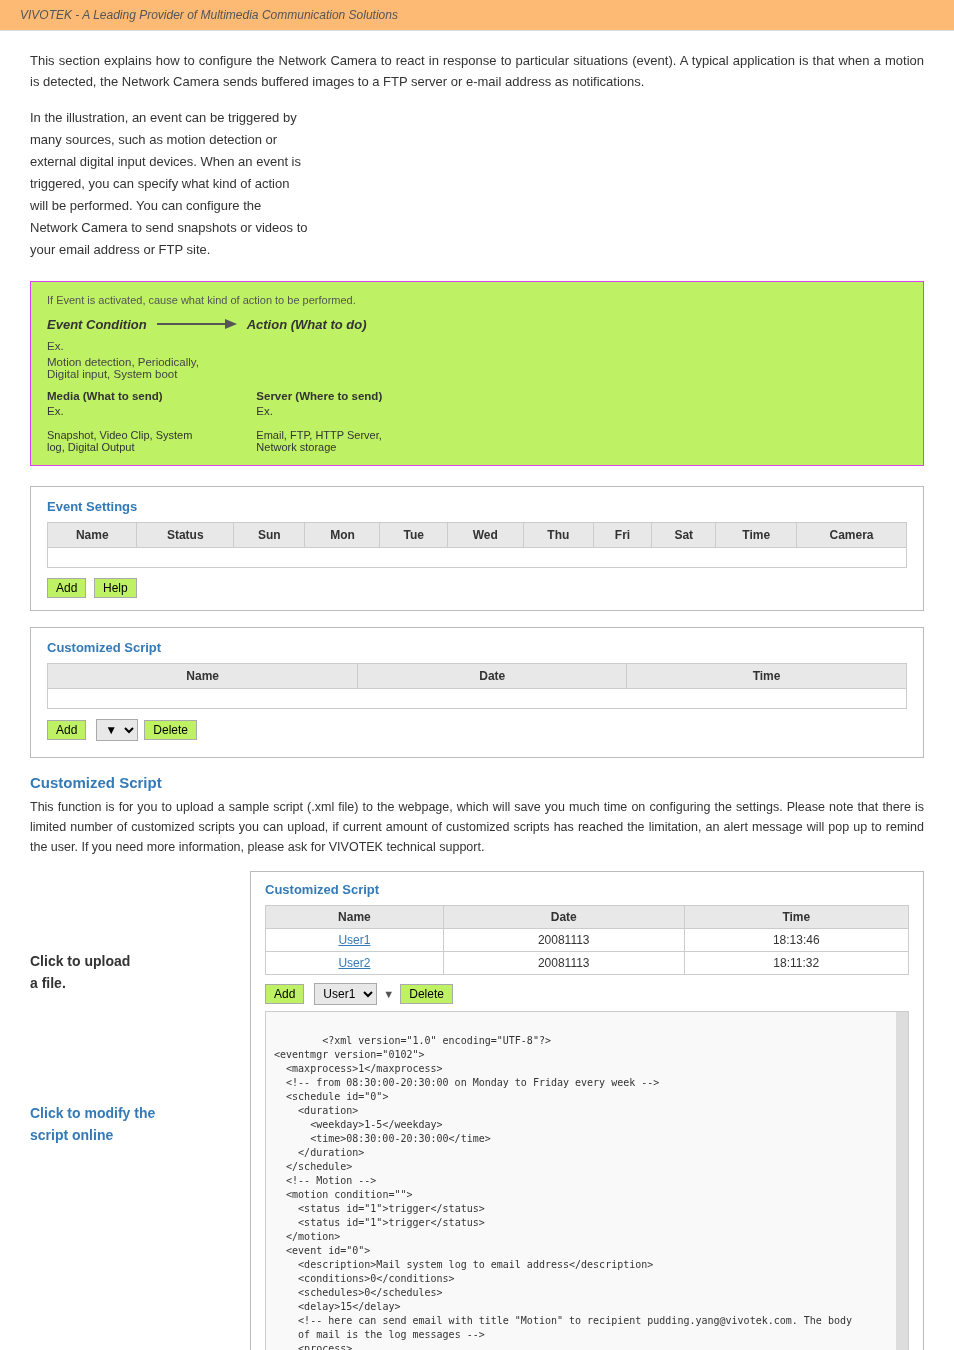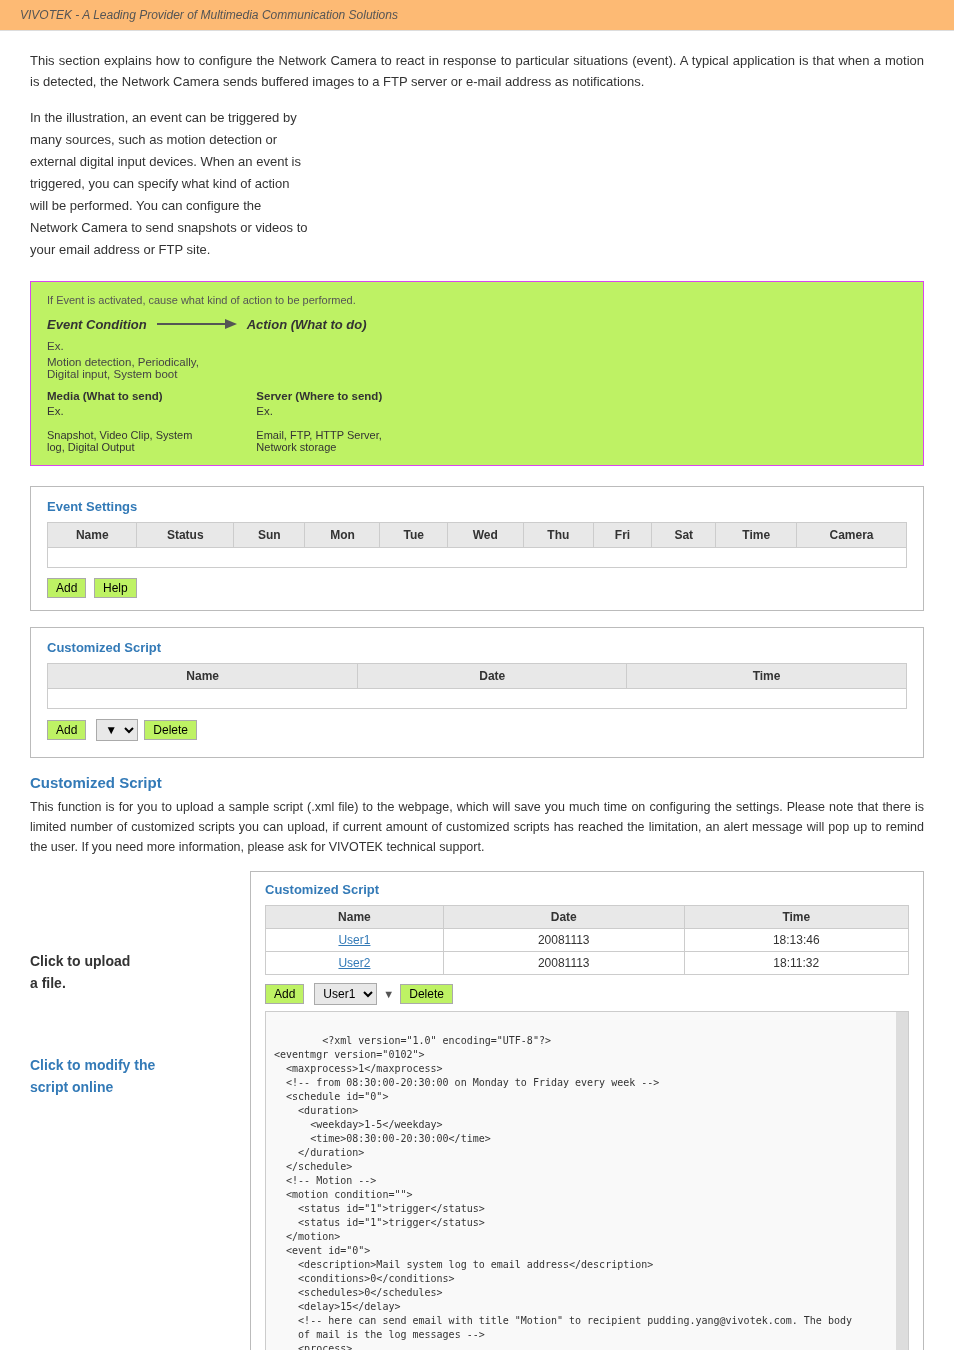--- a/index.html
+++ b/index.html
@@ -363,21 +363,21 @@
       </select>
       <button class="btn-small">Delete</button>
     </div>
   </div>
 
   <div class="customized-heading">Customized Script</div>
   <p class="customized-desc">This function is for you to upload a sample script (.xml file) to the webpage, which will save you much time on configuring the settings. Please note that there is limited number of customized scripts you can upload, if current amount of customized scripts has reached the limitation, an alert message will pop up to remind the user. If you need more information, please ask for VIVOTEK technical support.</p>
 
   <div class="big-diagram-section">
     <div class="left-labels">
-      <div style="margin-top: 80px; margin-bottom: 60px;">
+      <div style="margin-top: 80px; margin-bottom: 108px;">
         <span class="click-upload-label" style="white-space:pre-line;">Click to upload
 a file.</span>
       </div>
       <div style="margin-top: 28px;">
         <span class="click-modify-label" style="white-space:pre-line;">Click to modify the
 script online</span>
       </div>
     </div>
     <div class="script-box-container">
       <div class="section-title">Customized Script</div>

